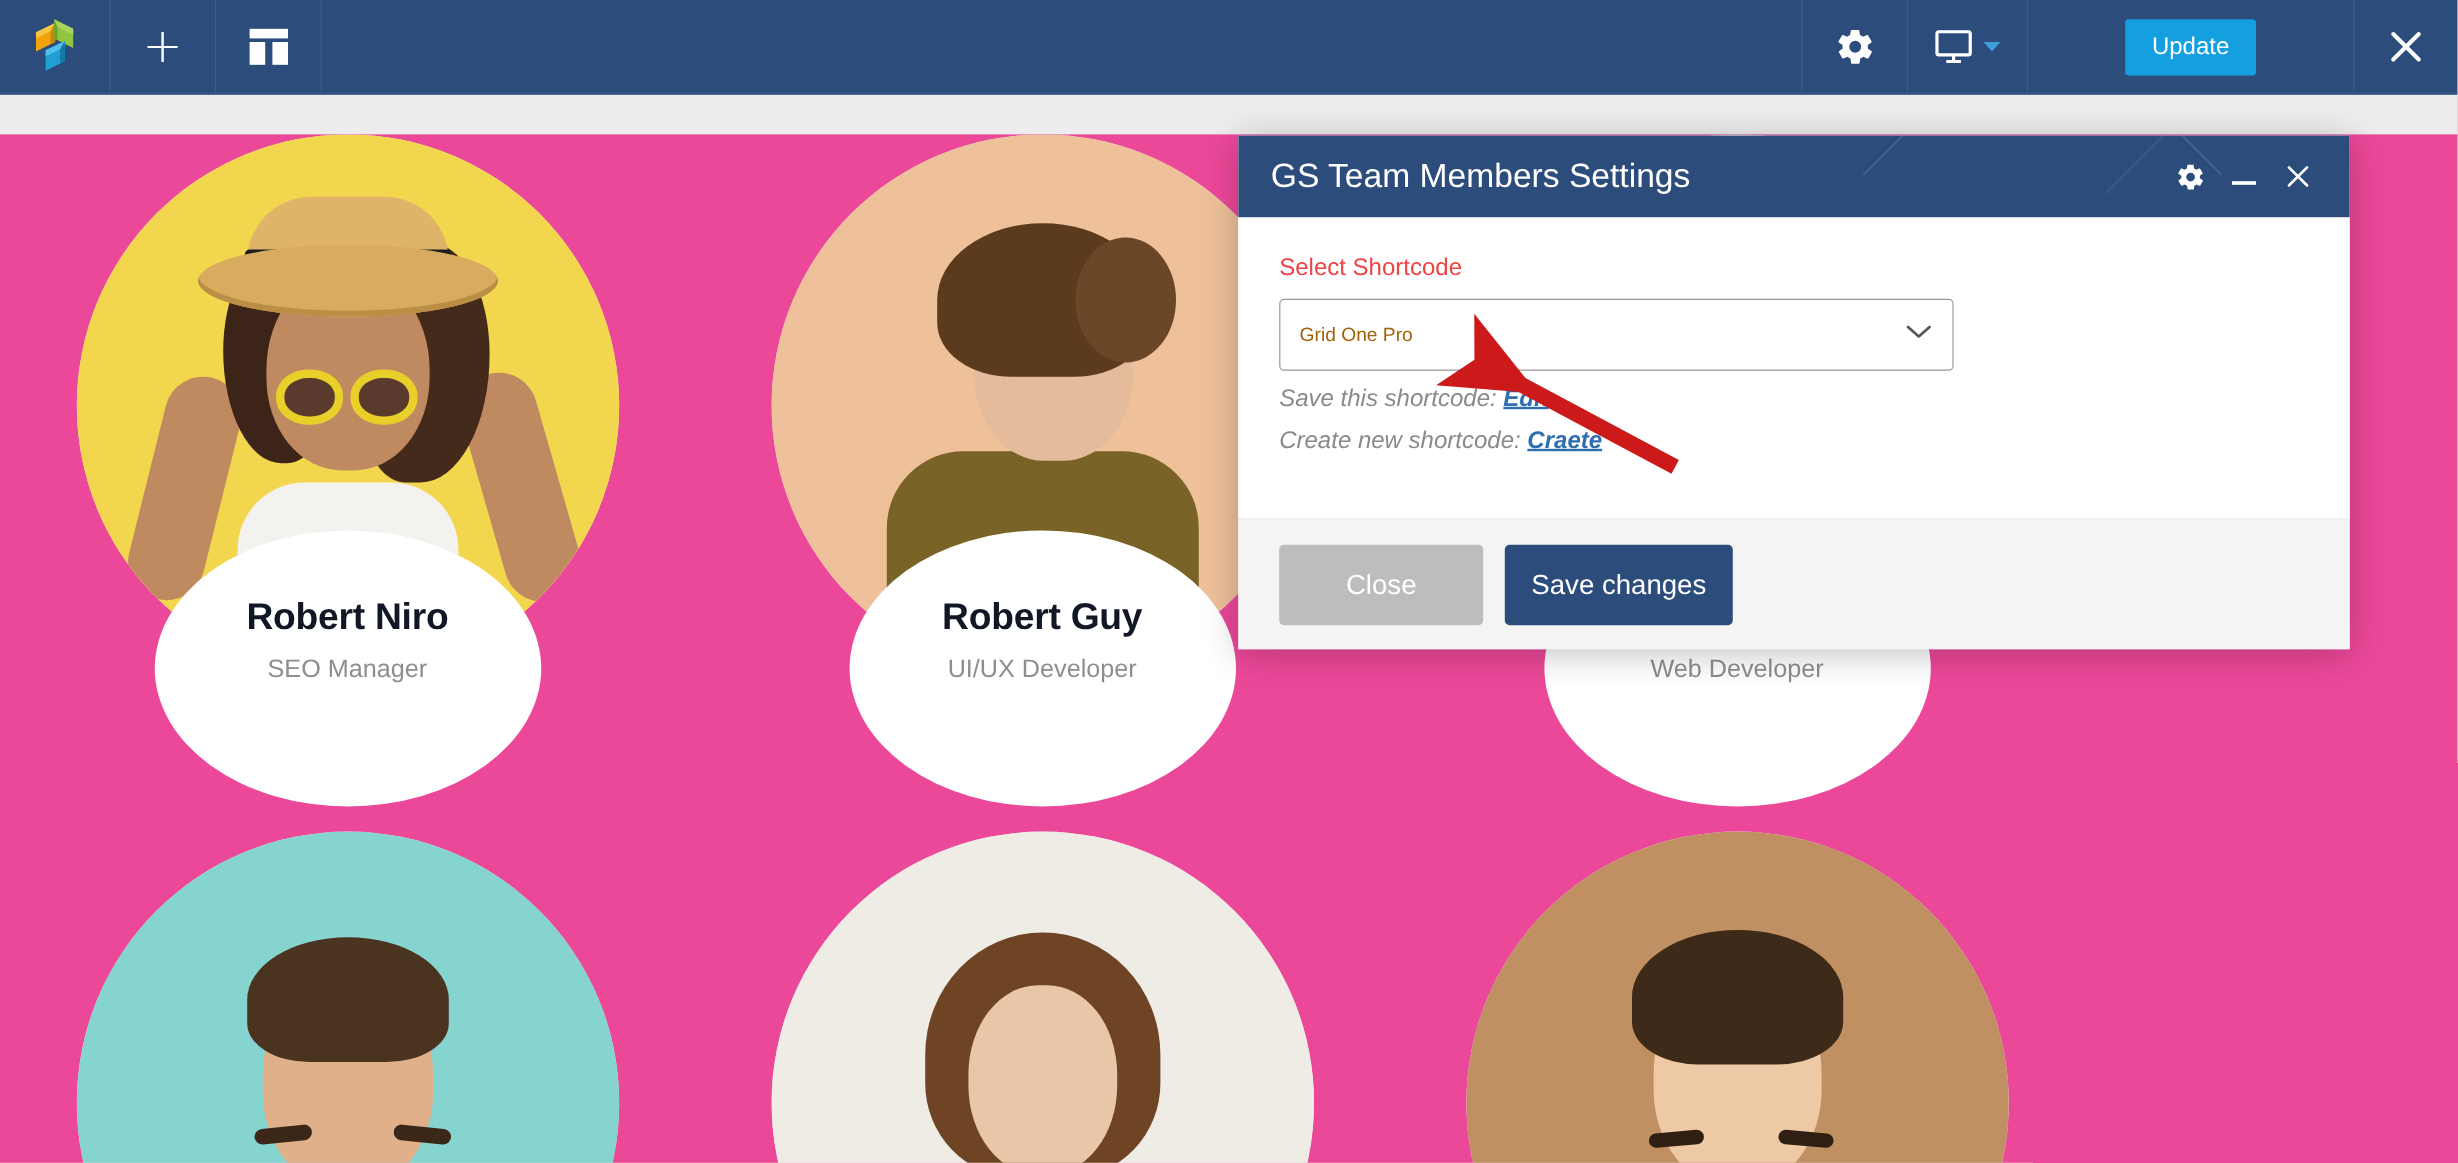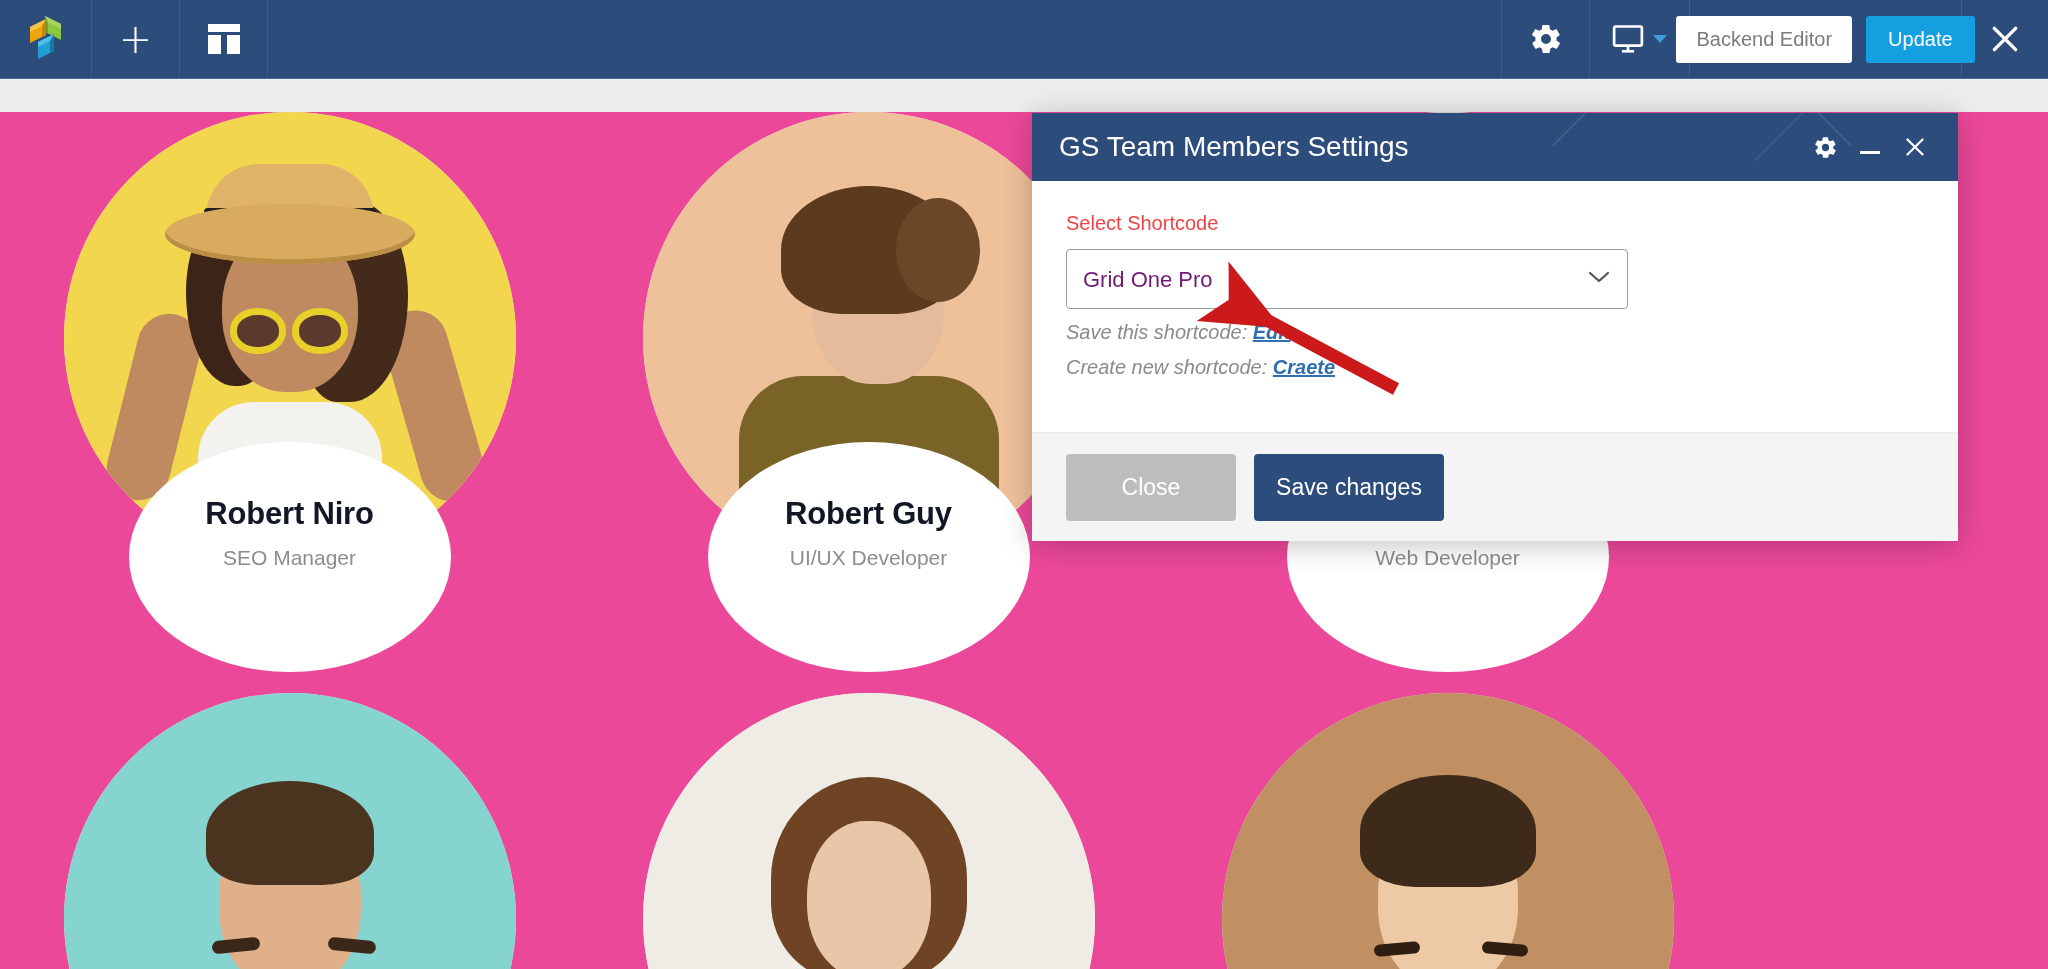--- a/index.html
+++ b/index.html
@@ -235,22 +235,22 @@
   }
   .modal-body { padding: 31px 34px 0 34px; height: 251px; background: #fff; }
   .field-label {
     font-size: 20px; font-weight: 400; color: #ef4444;
     margin-bottom: 14px;
   }
   .select-wrap { position: relative; width: 562px; }
   .vc-select {
     width: 562px; height: 60px;
     border: 1px solid #9b9b9b; border-radius: 4px;
-    background: #fff; color: #701a75;
-    font-size: 22px; padding: 0 48px 0 16px;
+    background: #fff; color: #a16207;
+    font-size: 16px; padding: 0 48px 0 16px;
     font-family: "Liberation Sans", sans-serif;
     appearance: none; -webkit-appearance: none;
     cursor: pointer;
   }
   .sel-chevron {
     position: absolute; right: 18px; top: 50%;
     transform: translateY(-50%); pointer-events: none;
   }
   .hint-line {
     font-size: 20px; color: #8a8a8a; font-style: italic;
@@ -328,21 +328,20 @@
         <svg width="32" height="30" viewBox="0 0 24 22" fill="none" stroke="#ffffff" stroke-width="2">
           <rect x="1.6" y="1.6" width="20.8" height="14.4" rx="1.2"></rect>
           <line x1="12" y1="16" x2="12" y2="19.6"></line>
           <line x1="7.4" y1="20.2" x2="16.6" y2="20.2"></line>
         </svg>
       </span>
       <span class="caret-dn"></span>
     </div>
 
     <div class="vc-cell btns-cell">
-      <button class="btn-backend">Backend Editor</button>
       <button class="btn-update">Update</button>
     </div>
 
     <div class="vc-cell close-cell">
       <span class="close-x">
         <svg width="34" height="34" viewBox="0 0 24 24" stroke="#ffffff" stroke-width="2.4" stroke-linecap="round">
           <line x1="4.5" y1="4.5" x2="19.5" y2="19.5"></line>
           <line x1="19.5" y1="4.5" x2="4.5" y2="19.5"></line>
         </svg>
       </span>

